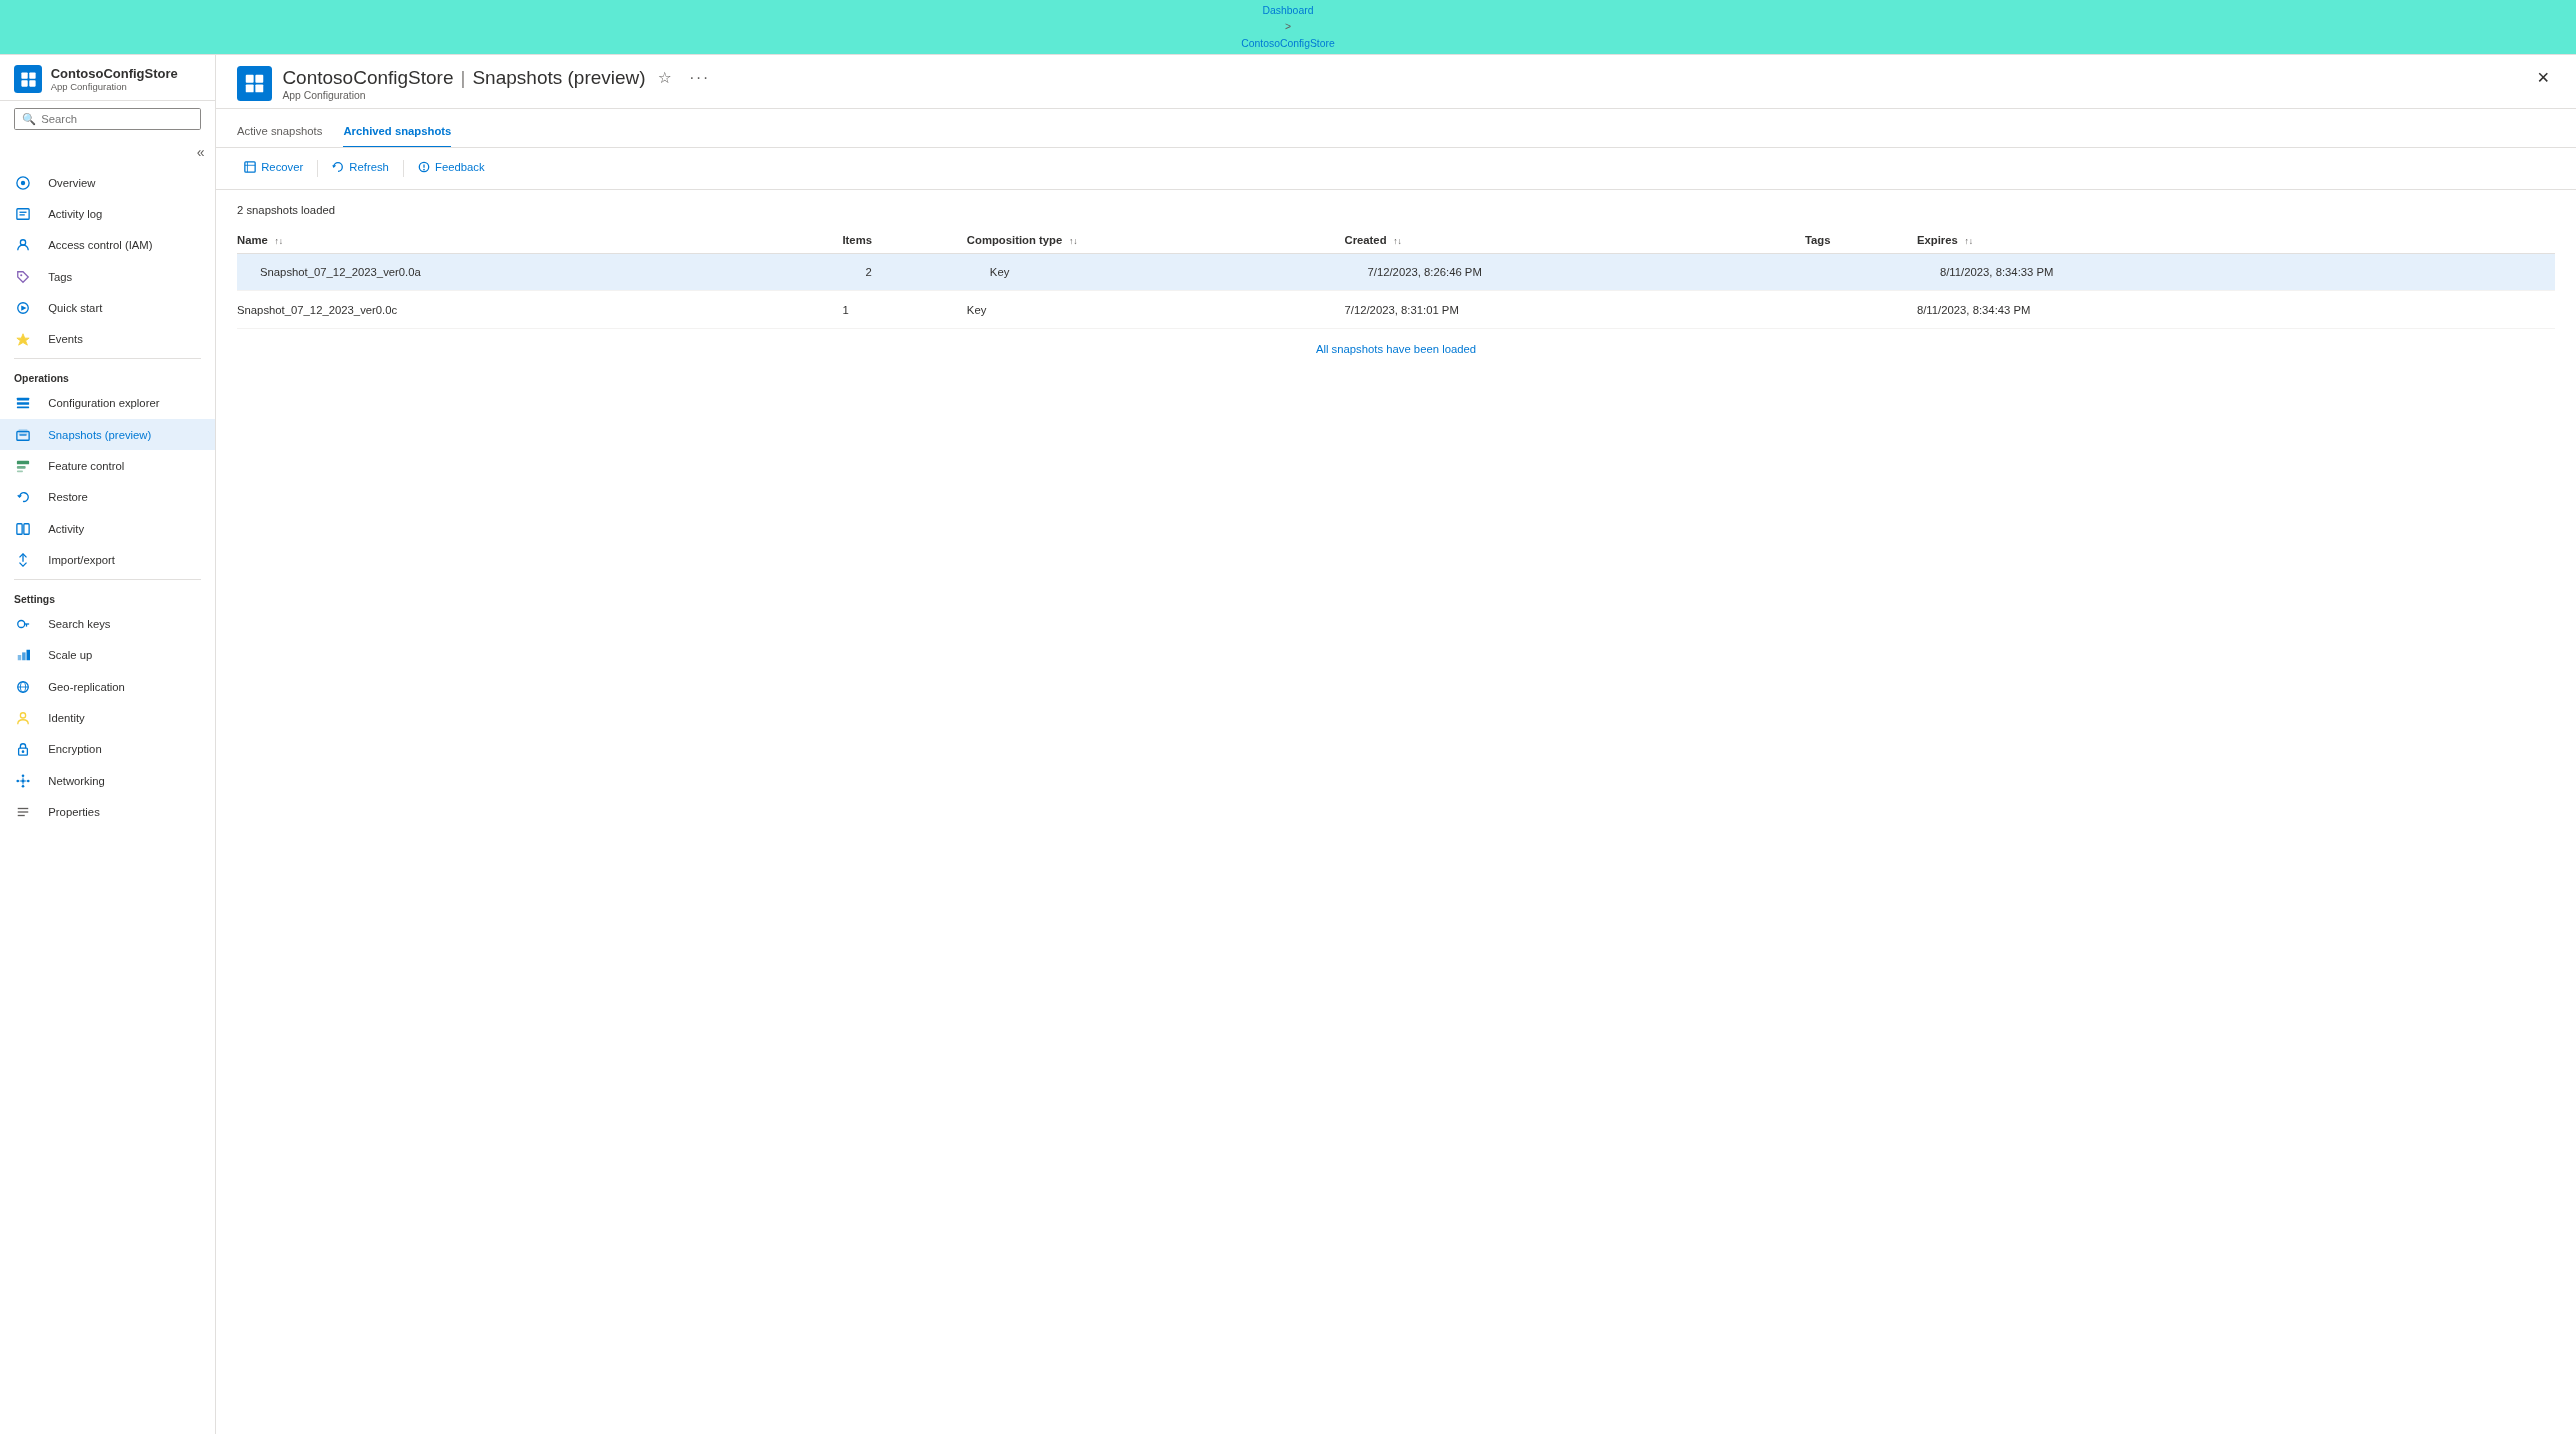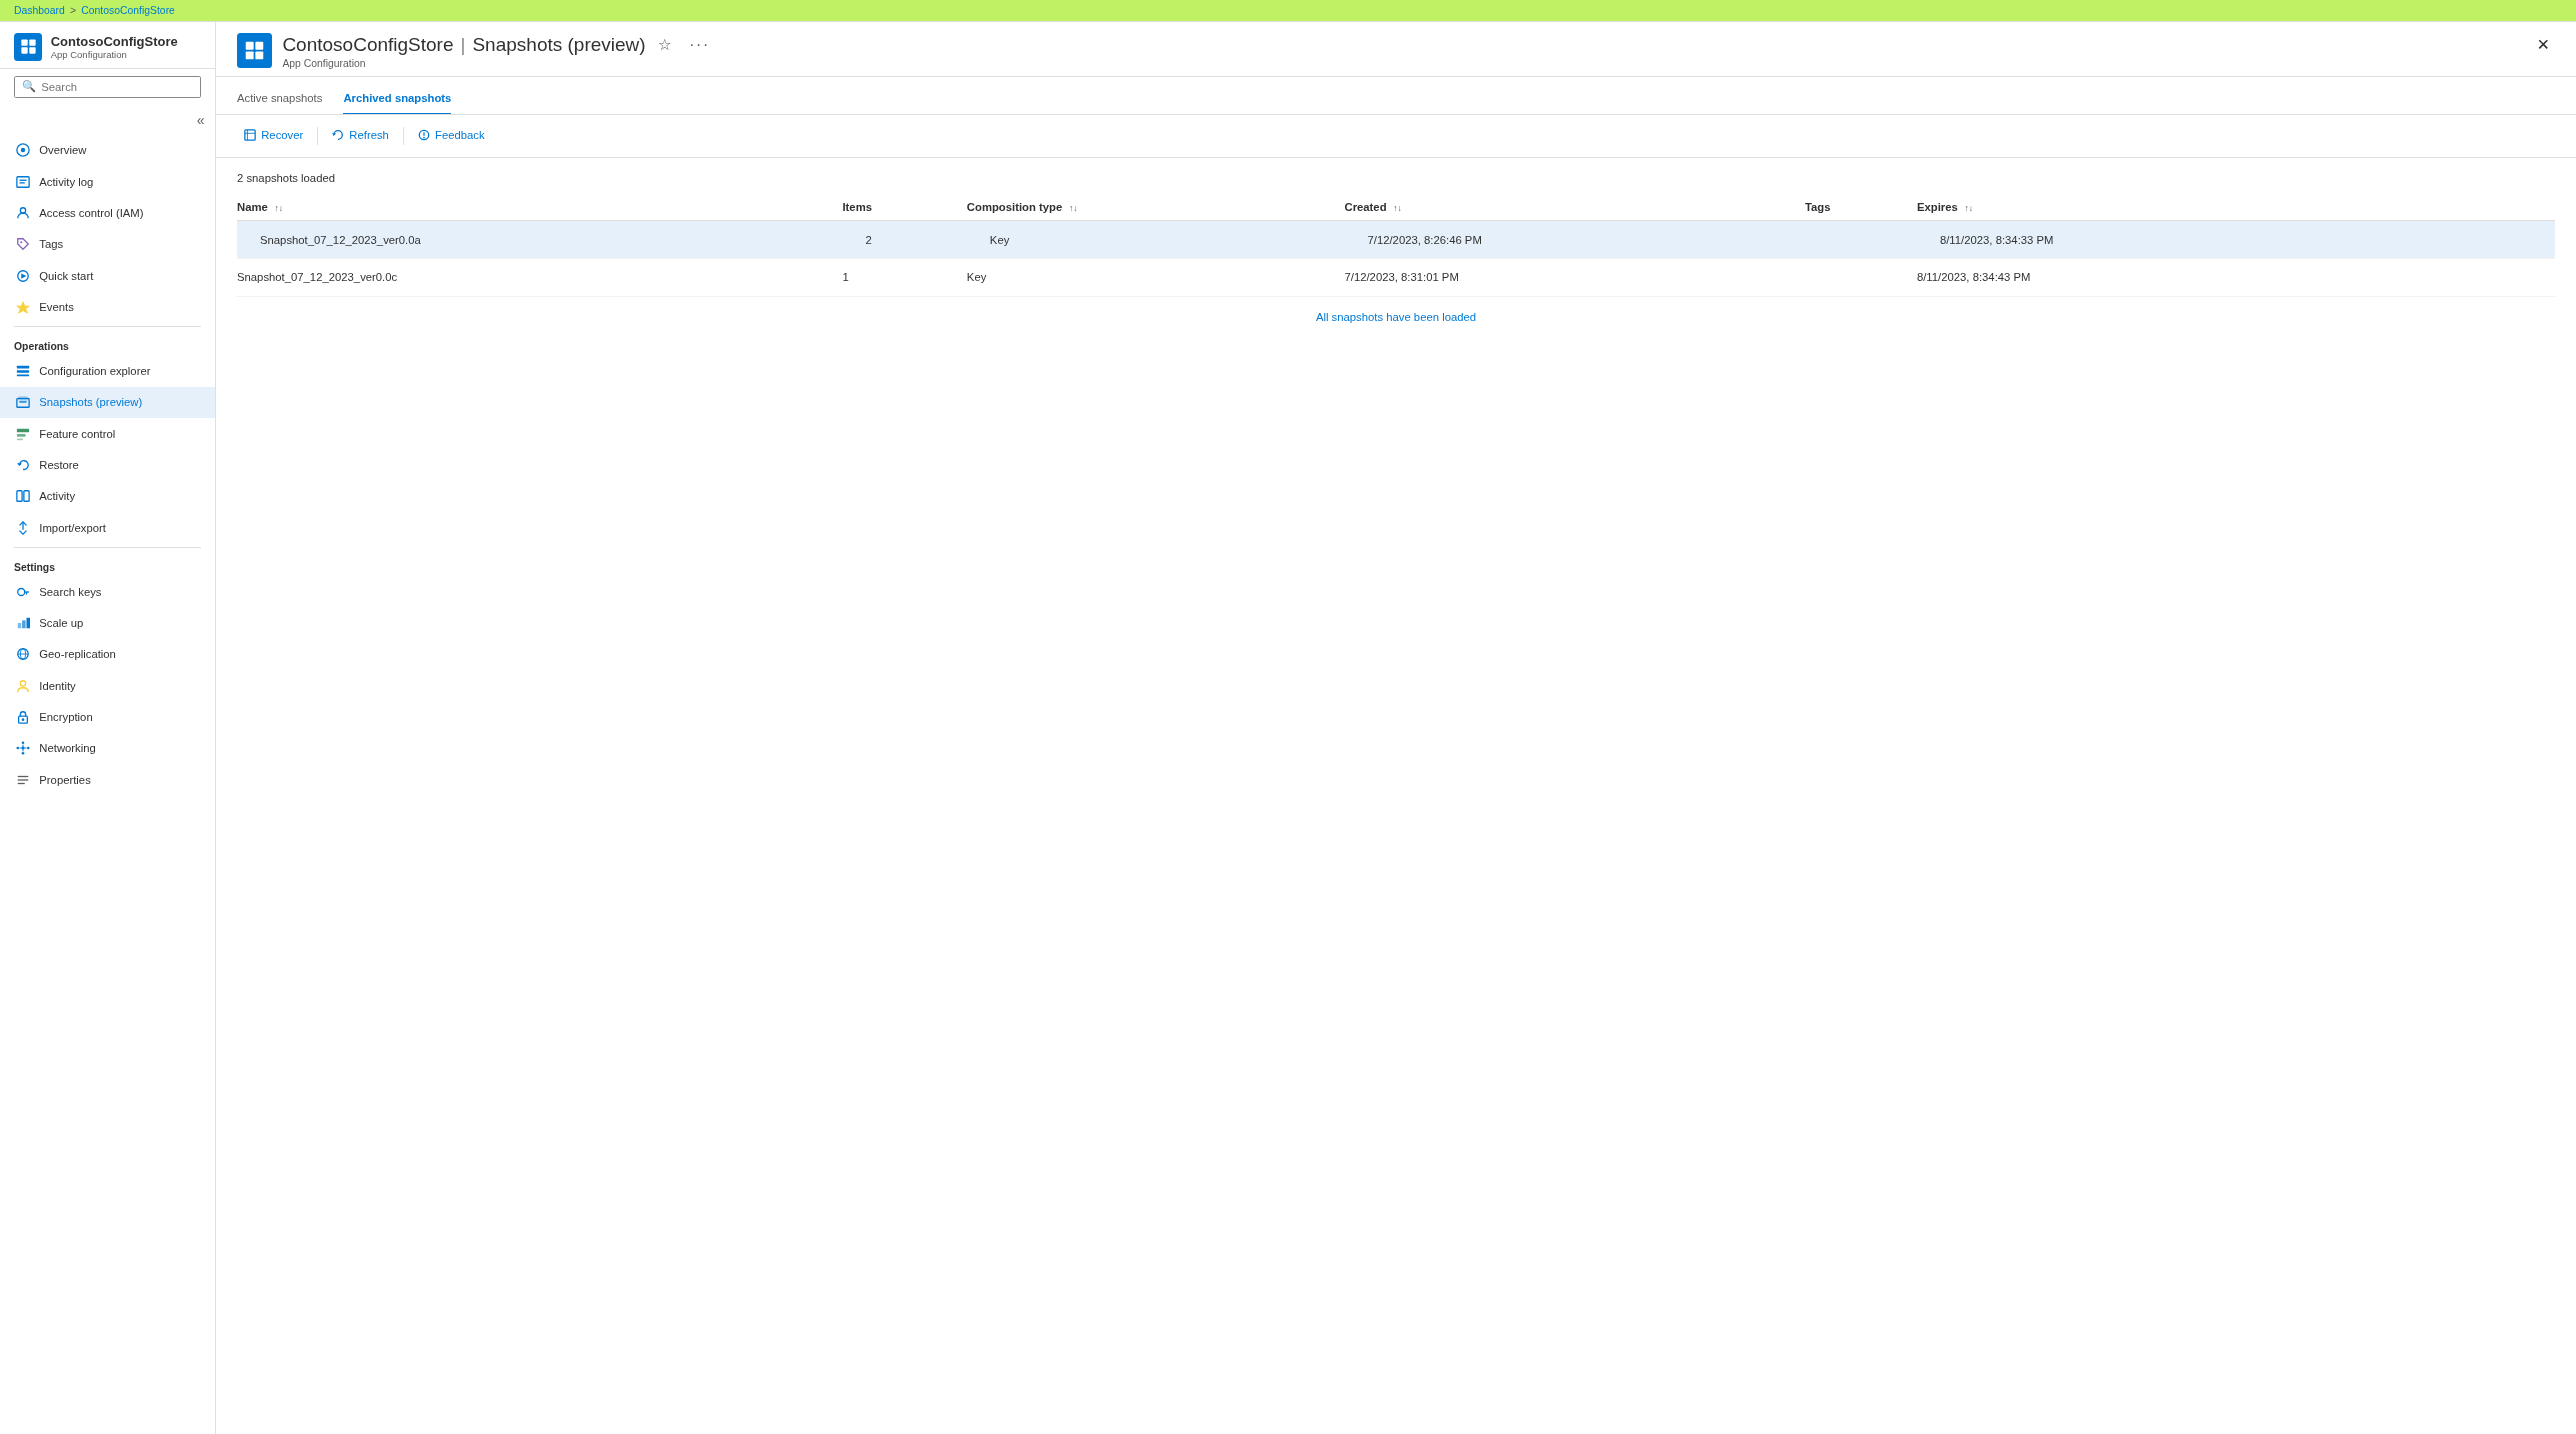--- a/index.html
+++ b/index.html
@@ -1,21 +1,21 @@
 <!DOCTYPE html>
 <html style="font-size:14px"><head>
   <meta charset="utf-8">
   <style>
     * { box-sizing: border-box; margin: 0; padding: 0; }
     body { font-family: 'Segoe UI', -apple-system, sans-serif; font-size: 11.3px; color: #323130; background: #f3f2f1; height: 100vh; overflow: hidden; }
 
     .app-shell { display: flex; flex-direction: column; height: 100vh; background: #fff; }
 
     
-    .breadcrumb-bar { background: #bef264; padding: 5.2px 14px; border-bottom: 0.9px solid #e1dfdd; display: flex; align-items: center; gap: 5.2px; font-size: 10.4px; color: #605e5c; }
+    .breadcrumb-bar { background: #5eead4; padding: 5.2px 14px; border-bottom: 0.9px solid #e1dfdd; display: flex; align-items: center; gap: 5.2px; font-size: 10.4px; color: #605e5c; flex-direction: column; }
     .breadcrumb-bar a { color: #0078d4; text-decoration: none; }
 
     
     .main-layout { display: flex; flex: 1; overflow: hidden; }
 
     
     .sidebar { width: 216px; min-width: 216px; background: #fff; border-right: 0.9px solid #e1dfdd; display: flex; flex-direction: column; overflow-y: auto; overflow-x: hidden; }
 
     
     .sidebar-header { padding: 10.4px 14px 7px; border-bottom: 0.9px solid #e1dfdd; display: flex; align-items: center; gap: 8.7px; }
@@ -28,21 +28,21 @@
     .sidebar-search { padding: 7px 14px; }
     .search-input-wrap { display: flex; align-items: center; border: 0.9px solid #8a8886; border-radius: 1.7px; padding: 3.5px 7px; gap: 5.2px; background: #fff; }
     .search-input-wrap input { border: none; outline: none; font-size: 11.3px; color: #323130; width: 100%; background: transparent; }
     .search-icon-wrap { color: #605e5c; font-size: 11.3px; }
 
     
     .sidebar-collapse { display: flex; justify-content: flex-end; padding: 3.5px 7px; }
     .collapse-btn { background: none; border: none; cursor: pointer; color: #605e5c; font-size: 14px; padding: 3.5px; }
 
     
-    .nav-item { display: flex; align-items: center; gap: 8px; padding: 7px 14px; cursor: pointer; color: #323130; font-size: 11.3px; white-space: nowrap; }
+    .nav-item { display: flex; align-items: center; gap: 17px; padding: 7px 14px; cursor: pointer; color: #323130; font-size: 11.3px; white-space: nowrap; }
     .nav-item.active { background: #e5f0fb; color: #0078d4; }
     .nav-icon { width: 17.3px; height: 17.3px; flex-shrink: 0; display: flex; align-items: center; justify-content: center; }
 
     .nav-section-label { padding: 10.4px 14px 3.5px; font-size: 10.4px; font-weight: 700; color: #323130; }
     .nav-divider { border: none; border-top: 0.9px solid #e1dfdd; margin: 3.5px 14px; }
 
     
     .content-area { flex: 1; display: flex; flex-direction: column; overflow: hidden; background: #fff; }
 
     

